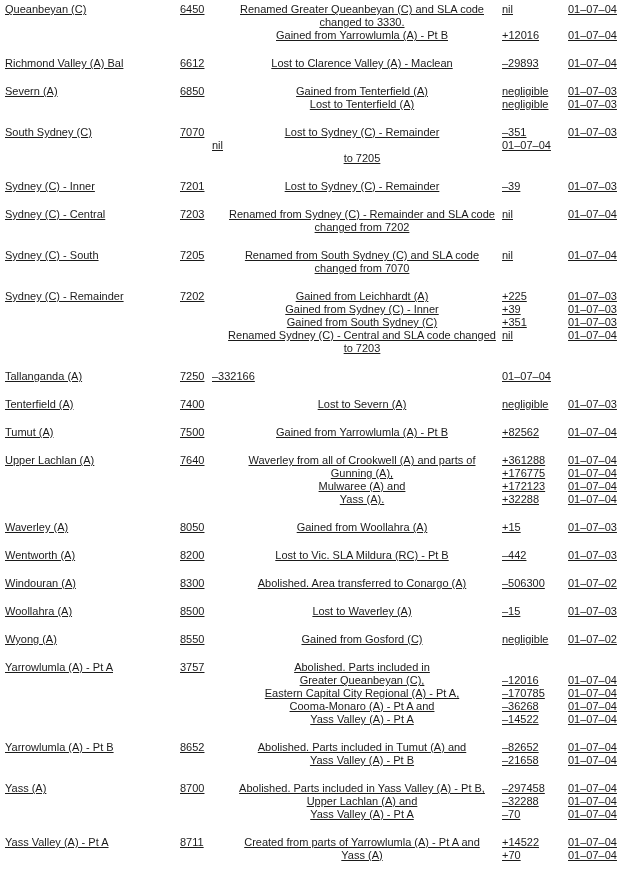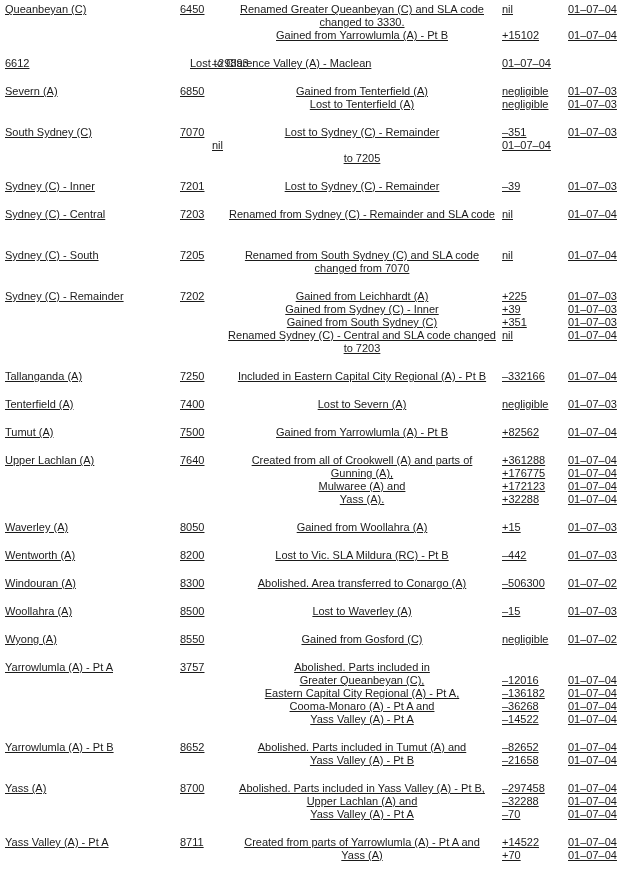--- a/index.html
+++ b/index.html
@@ -59,26 +59,27 @@
         <div class="cell c-name"></div>
         <div class="cell c-code"></div>
         <div class="cell c-desc">changed to 3330.</div>
         <div class="cell c-val"></div>
         <div class="cell c-date"></div>
       </div>
       <div class="line">
         <div class="cell c-name"></div>
         <div class="cell c-code"></div>
         <div class="cell c-desc">Gained from Yarrowlumla (A) - Pt B</div>
-        <div class="cell c-val">+15102</div>
-        <div class="cell c-date">01–07–04</div>
-      </div>
-    </div>
-    <div class="group">
-      <div class="line">
+        <div class="cell c-val">+12016</div>
+        <div class="cell c-date">01–07–04</div>
+      </div>
+    </div>
+    <div class="group">
+      <div class="line">
+        <div class="cell c-name">Richmond Valley (A) Bal</div>
         <div class="cell c-code">6612</div>
         <div class="cell c-desc">Lost to Clarence Valley (A) - Maclean</div>
         <div class="cell c-val">–29893</div>
         <div class="cell c-date">01–07–04</div>
       </div>
     </div>
     <div class="group">
       <div class="line">
         <div class="cell c-name">Severn (A)</div>
         <div class="cell c-code">6850</div>
@@ -129,20 +130,21 @@
       <div class="line">
         <div class="cell c-name">Sydney (C) - Central</div>
         <div class="cell c-code">7203</div>
         <div class="cell c-desc">Renamed from Sydney (C) - Remainder and SLA code</div>
         <div class="cell c-val">nil</div>
         <div class="cell c-date">01–07–04</div>
       </div>
       <div class="line">
         <div class="cell c-name"></div>
         <div class="cell c-code"></div>
+        <div class="cell c-desc">changed from 7202</div>
         <div class="cell c-val"></div>
         <div class="cell c-date"></div>
       </div>
     </div>
     <div class="group">
       <div class="line">
         <div class="cell c-name">Sydney (C) - South</div>
         <div class="cell c-code">7205</div>
         <div class="cell c-desc">Renamed from South Sydney (C) and SLA code</div>
         <div class="cell c-val">nil</div>
@@ -190,21 +192,20 @@
         <div class="cell c-code"></div>
         <div class="cell c-desc">to 7203</div>
         <div class="cell c-val"></div>
         <div class="cell c-date"></div>
       </div>
     </div>
     <div class="group">
       <div class="line">
         <div class="cell c-name">Tallanganda (A)</div>
         <div class="cell c-code">7250</div>
-        <div class="cell c-desc">Included in Eastern Capital City Regional (A) - Pt B</div>
         <div class="cell c-val">–332166</div>
         <div class="cell c-date">01–07–04</div>
       </div>
     </div>
     <div class="group">
       <div class="line">
         <div class="cell c-name">Tenterfield (A)</div>
         <div class="cell c-code">7400</div>
         <div class="cell c-desc">Lost to Severn (A)</div>
         <div class="cell c-val">negligible</div>
@@ -217,21 +218,21 @@
         <div class="cell c-code">7500</div>
         <div class="cell c-desc">Gained from Yarrowlumla (A) - Pt B</div>
         <div class="cell c-val">+82562</div>
         <div class="cell c-date">01–07–04</div>
       </div>
     </div>
     <div class="group">
       <div class="line">
         <div class="cell c-name">Upper Lachlan (A)</div>
         <div class="cell c-code">7640</div>
-        <div class="cell c-desc">Created from all of Crookwell (A) and parts of</div>
+        <div class="cell c-desc">Waverley from all of Crookwell (A) and parts of</div>
         <div class="cell c-val">+361288</div>
         <div class="cell c-date">01–07–04</div>
       </div>
       <div class="line">
         <div class="cell c-name"></div>
         <div class="cell c-code"></div>
         <div class="cell c-desc">Gunning (A),</div>
         <div class="cell c-val">+176775</div>
         <div class="cell c-date">01–07–04</div>
       </div>
@@ -307,21 +308,21 @@
         <div class="cell c-name"></div>
         <div class="cell c-code"></div>
         <div class="cell c-desc">Greater Queanbeyan (C),</div>
         <div class="cell c-val">–12016</div>
         <div class="cell c-date">01–07–04</div>
       </div>
       <div class="line">
         <div class="cell c-name"></div>
         <div class="cell c-code"></div>
         <div class="cell c-desc">Eastern Capital City Regional (A) - Pt A,</div>
-        <div class="cell c-val">–136182</div>
+        <div class="cell c-val">–170785</div>
         <div class="cell c-date">01–07–04</div>
       </div>
       <div class="line">
         <div class="cell c-name"></div>
         <div class="cell c-code"></div>
         <div class="cell c-desc">Cooma-Monaro (A) - Pt A and</div>
         <div class="cell c-val">–36268</div>
         <div class="cell c-date">01–07–04</div>
       </div>
       <div class="line">

